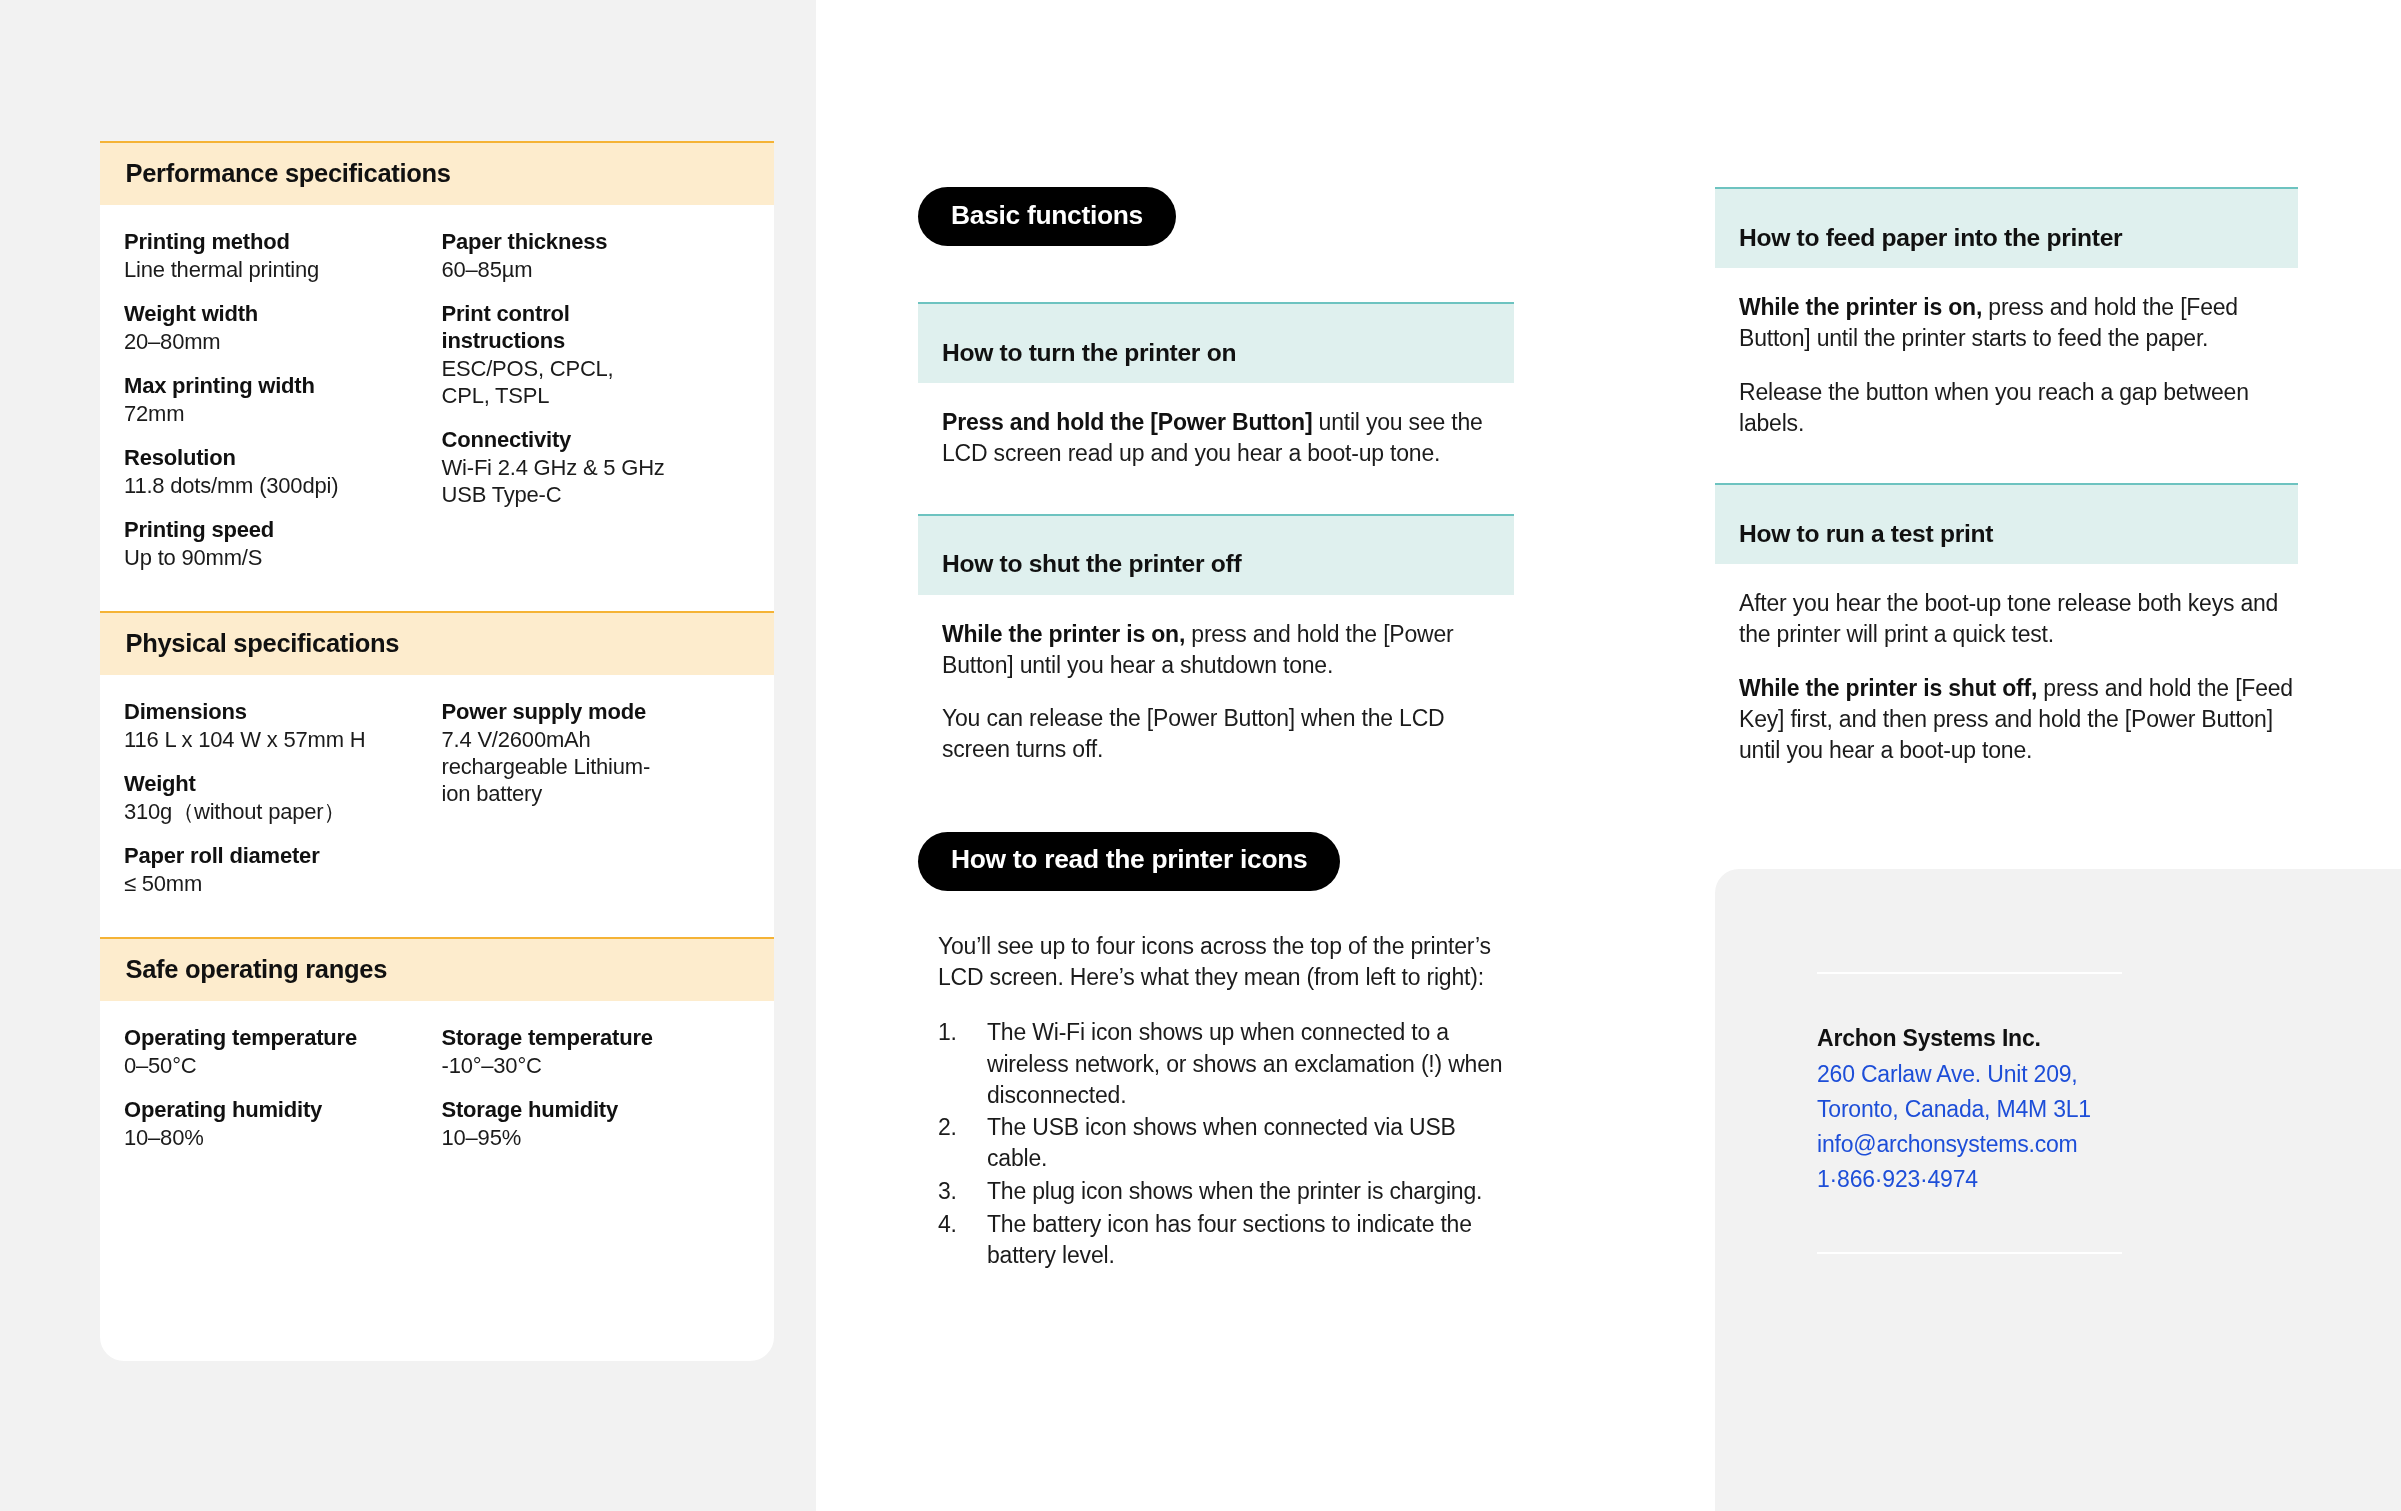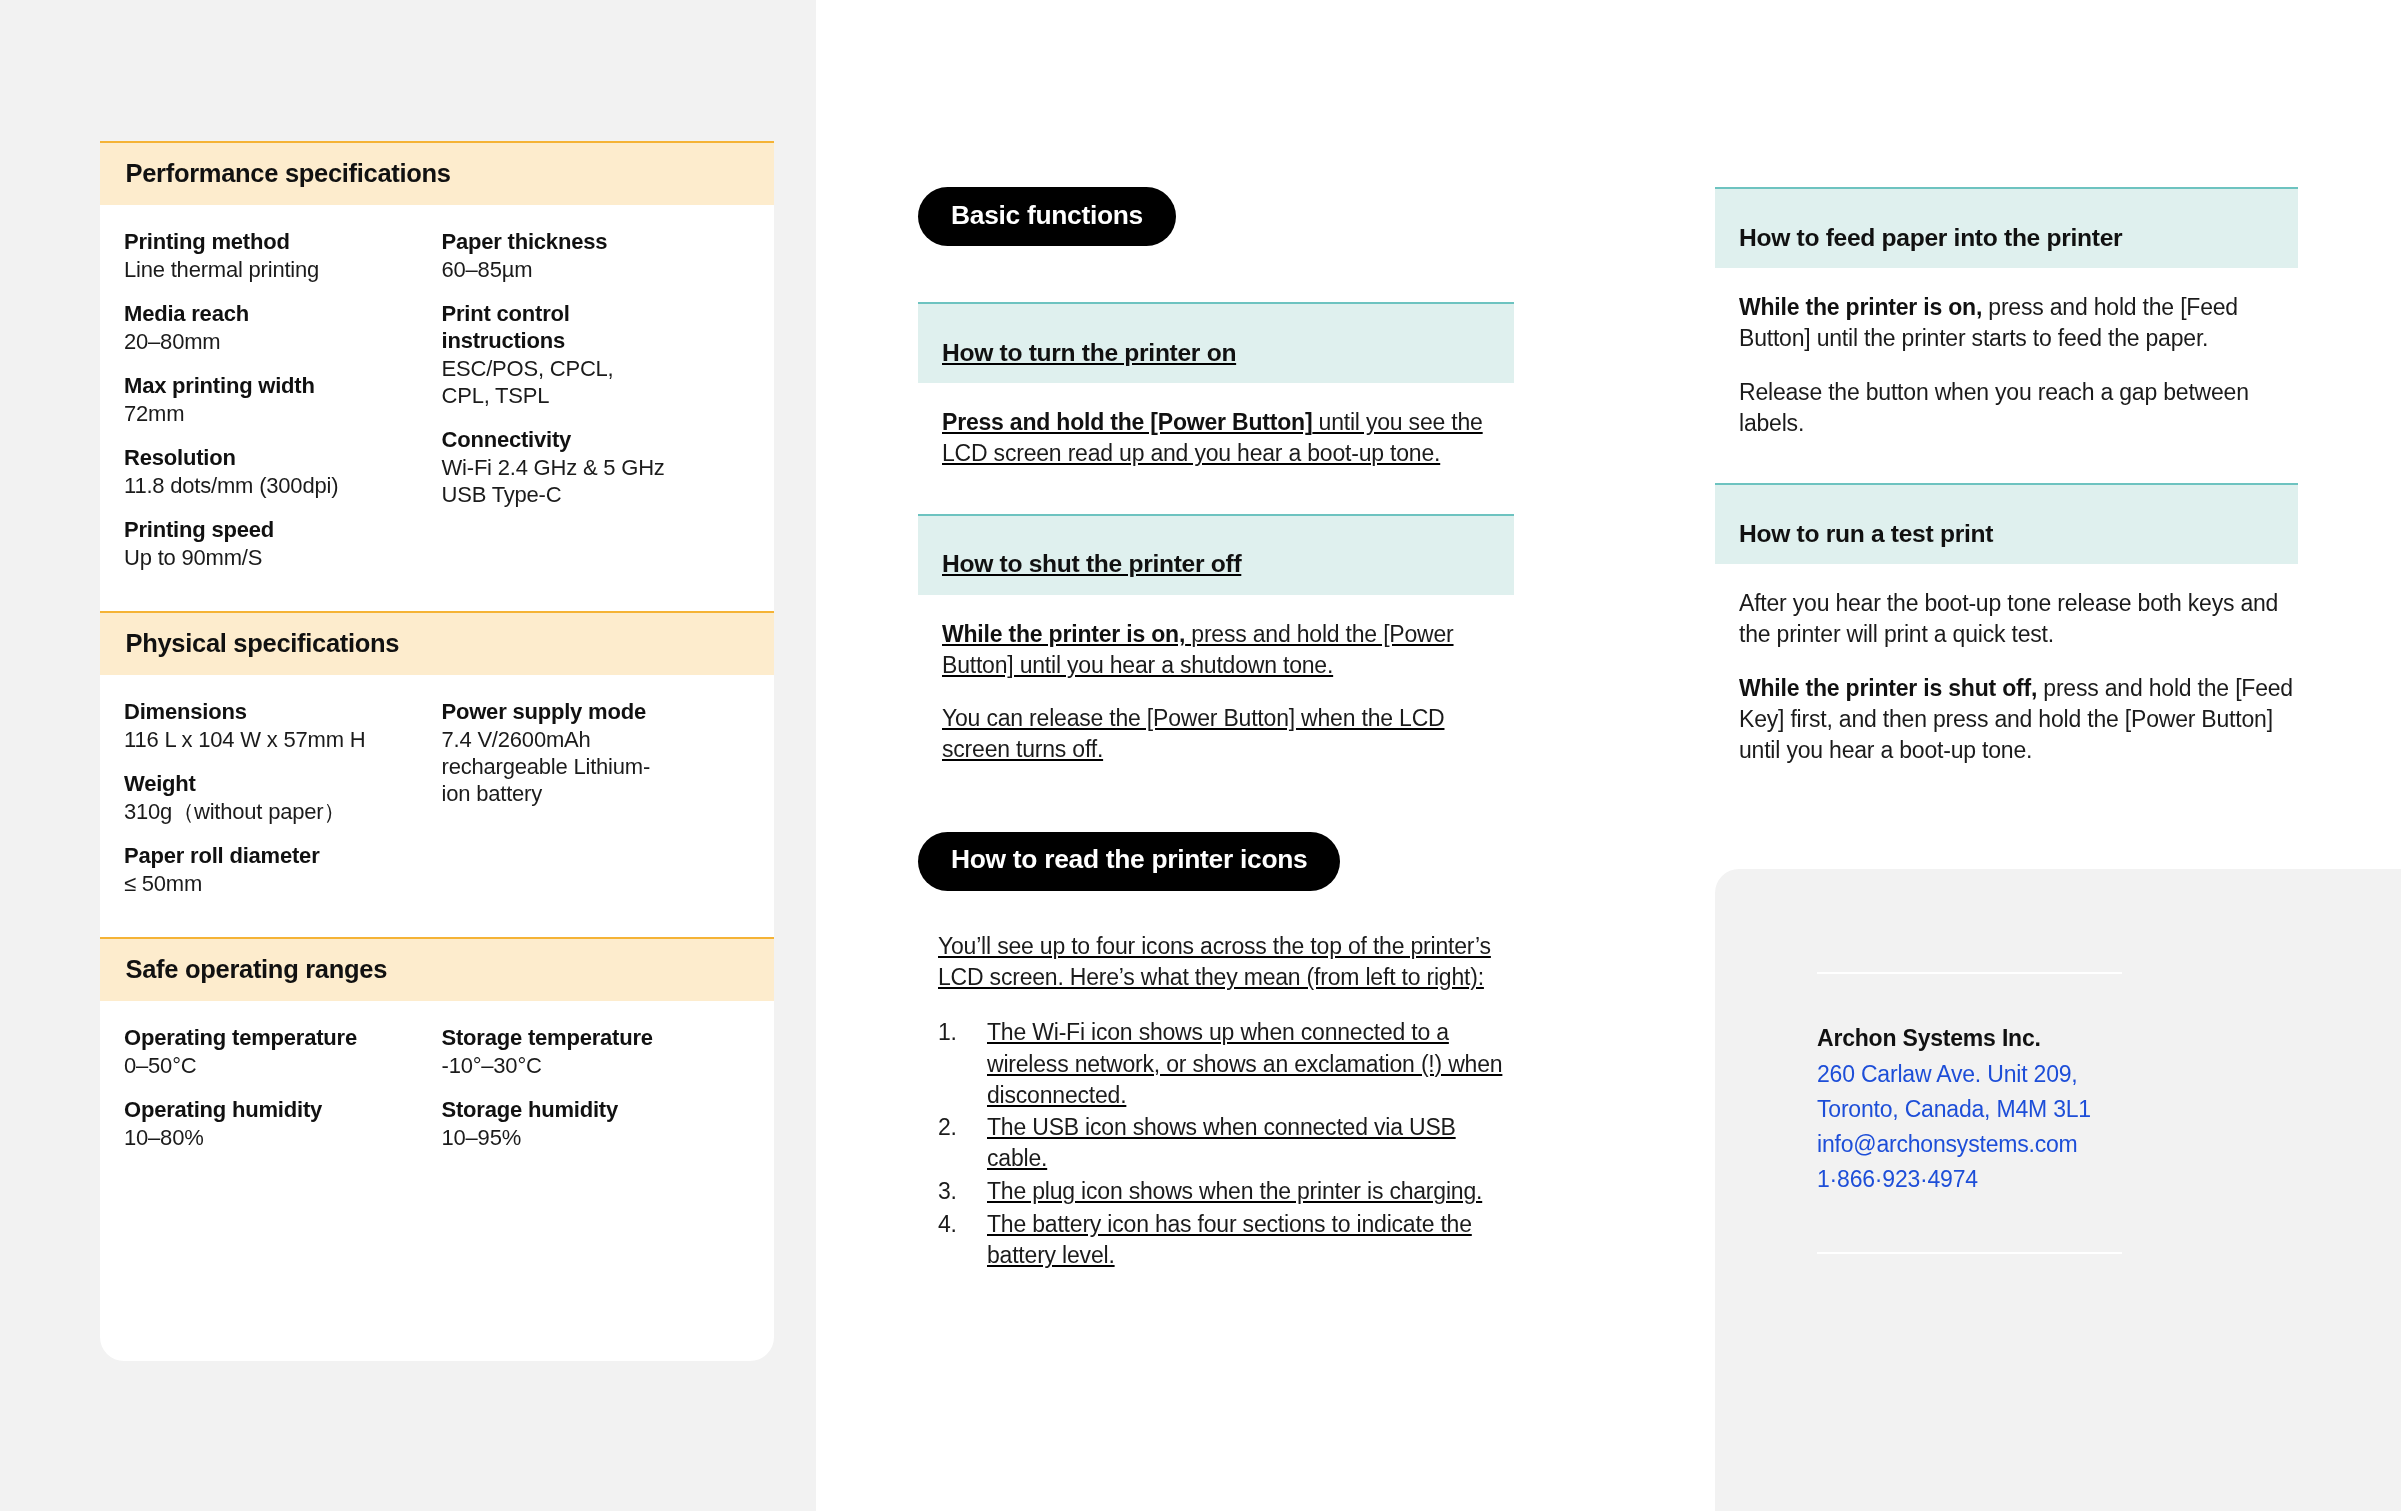--- a/index.html
+++ b/index.html
@@ -79,21 +79,21 @@
     font-weight: 400;
     color: #1b1b1b;
     line-height: 1.24;
     letter-spacing: -0.2px;
   }
 
   
   .col-mid {
     position: absolute;
     left: 918px; top: 0;
-    width: 596px; height: 1389px; text-decoration: underline;
+    width: 596px; height: 1389px;
   }
   .col-right {
     position: absolute;
     left: 1715px; top: 0;
     width: 583px; height: 1511px;
   }
 
   .pill {
     display: inline-block;
     background: #000000;
@@ -199,21 +199,21 @@
           <div class="banner-title">Performance specifications</div>
         </div>
         <div class="spec-block">
           <div class="spec-grid">
             <div class="spec-col">
               <div class="spec-item">
                 <div class="spec-label">Printing method</div>
                 <div class="spec-value">Line thermal printing</div>
               </div>
               <div class="spec-item">
-                <div class="spec-label">Media reach</div>
+                <div class="spec-label">Weight width</div>
                 <div class="spec-value">20–80mm</div>
               </div>
               <div class="spec-item">
                 <div class="spec-label">Max printing width</div>
                 <div class="spec-value">72mm</div>
               </div>
               <div class="spec-item">
                 <div class="spec-label">Resolution</div>
                 <div class="spec-value">11.8 dots/mm (300dpi)</div>
               </div>

